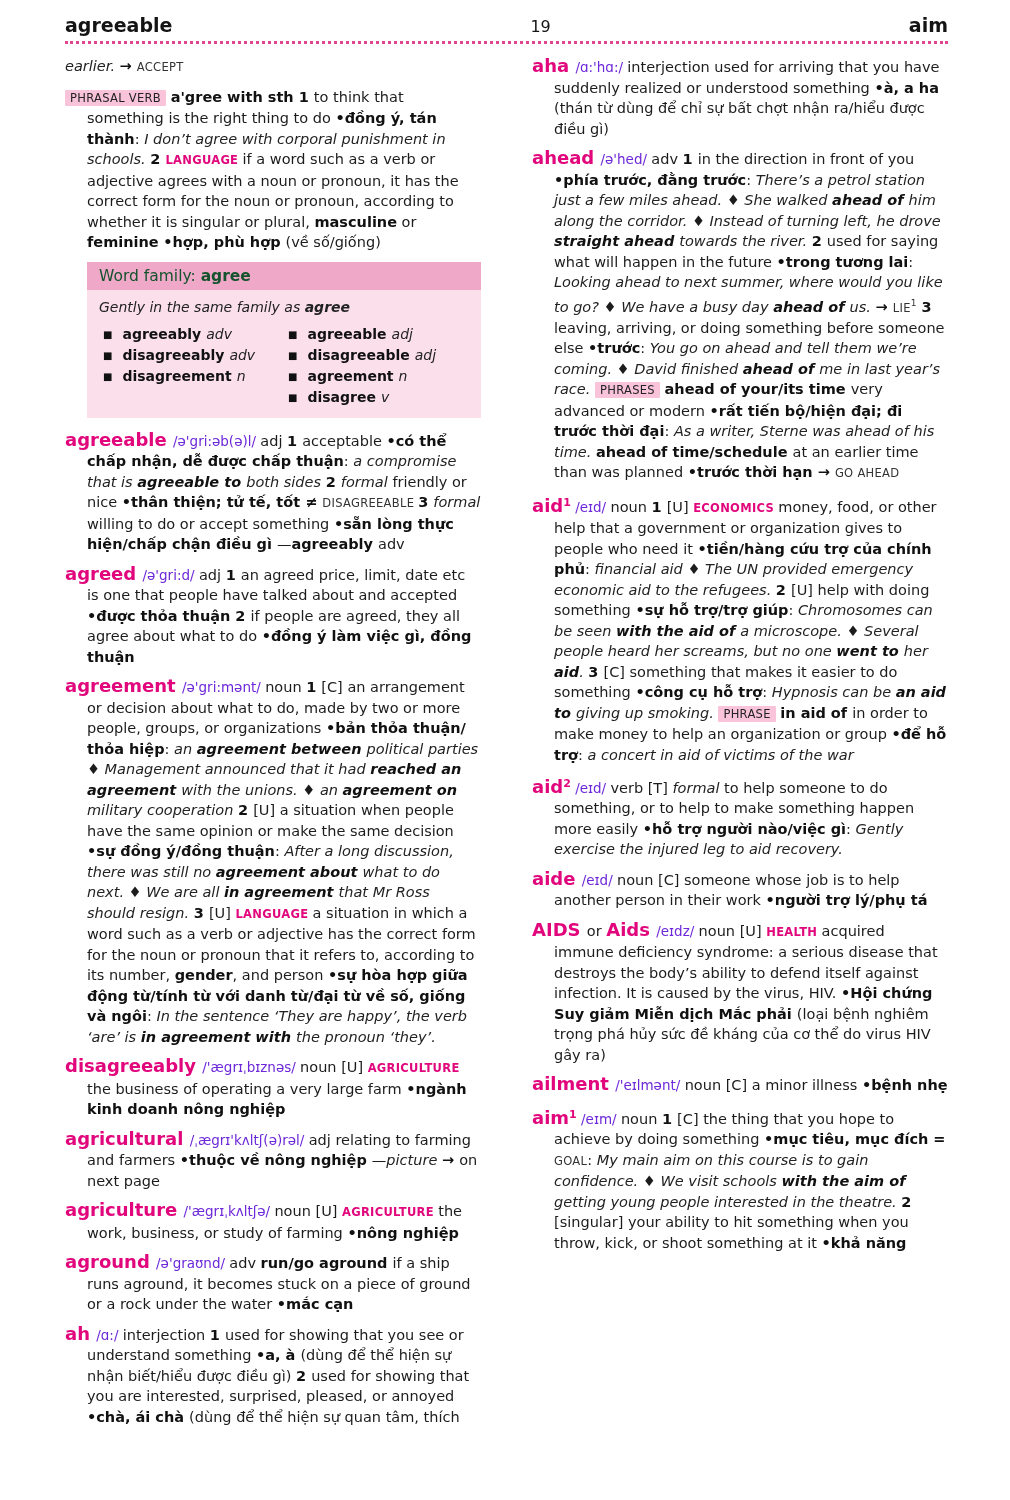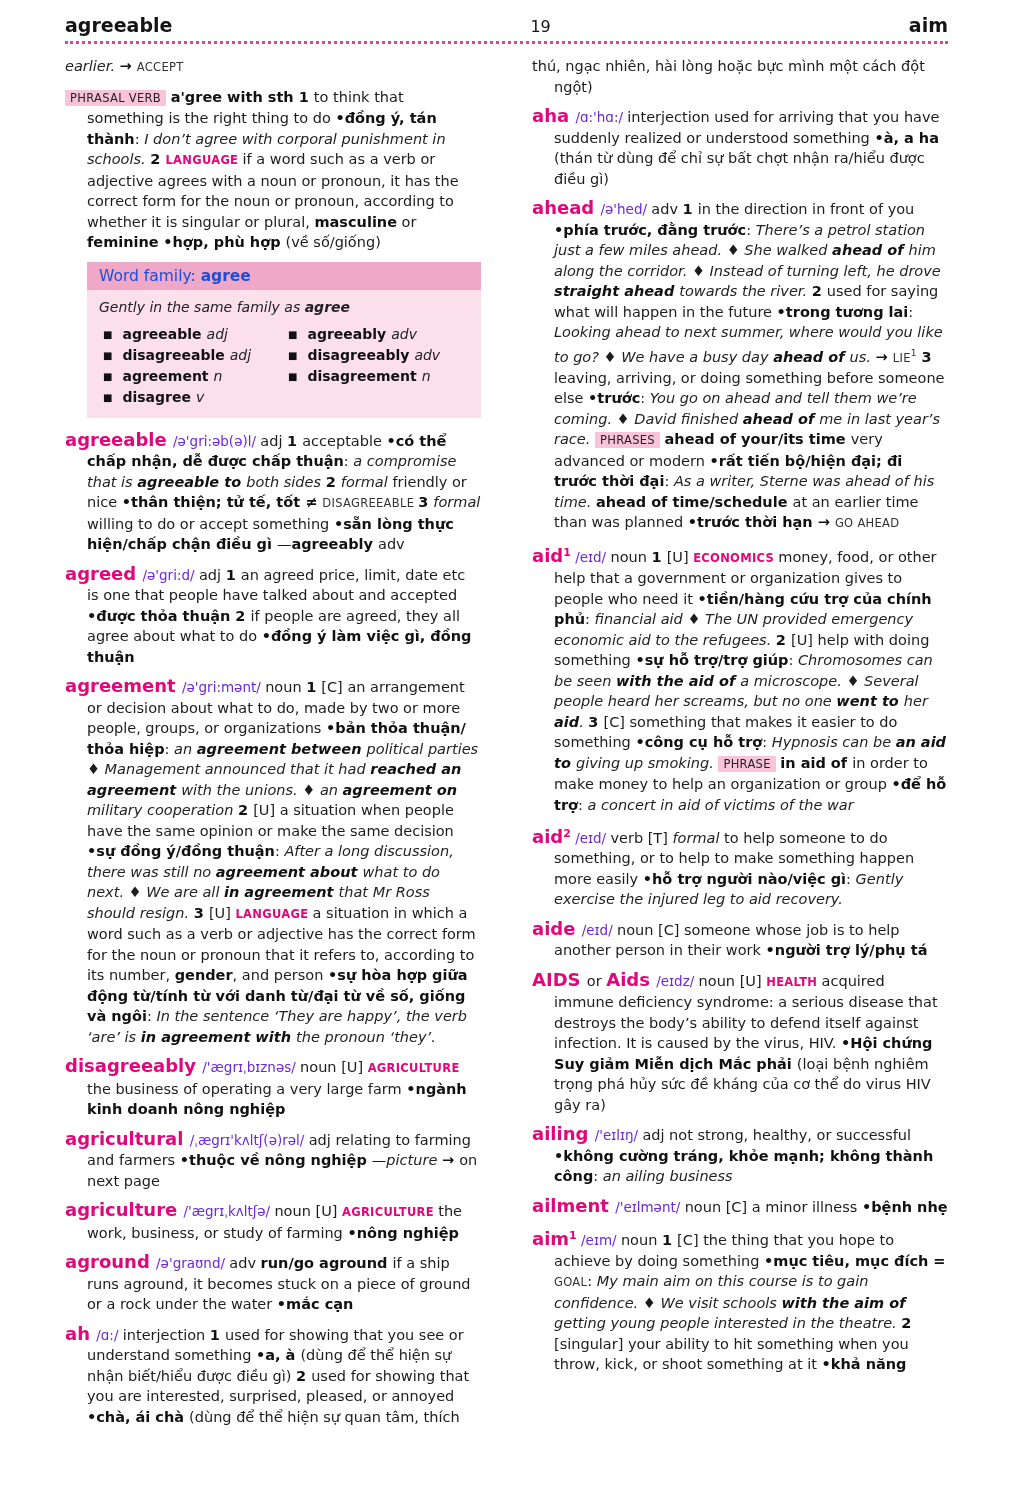--- a/index.html
+++ b/index.html
@@ -30,21 +30,21 @@
   .seg-num{font-weight:bold;color:#111;}
   .seg-lab{font-weight:bold;color:#e1067c;font-size:11.5px;letter-spacing:.3px;}
   .seg-sc{color:#333;font-size:11.5px;letter-spacing:.3px;}
   .seg-scsup{color:#333;font-size:9px;vertical-align:super;}
   .seg-arr{font-weight:bold;color:#111;}
   .seg-chip{background:#f9c4d9;color:#222;font-size:11.5px;letter-spacing:.3px;
             padding:1px 5px;border-radius:1px;}
 
   
   .wf-box{margin:6px 0 12px 0;text-indent:0;}
-  .wf-header{background:#f0a8c8;padding:4px 12px;font-size:15.5px;color:#1d4ed8;}
+  .wf-header{background:#f0a8c8;padding:4px 12px;font-size:15.5px;color:#14532d;}
   .wf-header .wf-word{font-weight:bold;}
   .wf-body{background:#fbdfeb;padding:7px 12px 10px 12px;}
   .wf-intro{font-style:italic;font-size:14px;color:#222;margin:0 0 6px 0;}
   .wf-intro .wf-word{font-weight:bold;}
   .wf-cols{display:flex;}
   .wf-cols ul{list-style:none;margin:0;padding:0;width:50%;}
   .wf-cols li{font-size:14px;line-height:21px;padding-left:4px;}
   .wf-bullet{color:#111;font-size:10px;margin-right:10px;vertical-align:1px;}
   .wf-item-word{font-weight:bold;color:#111;}
   .wf-item-pos{font-style:italic;color:#222;margin-left:5px;}
@@ -62,48 +62,46 @@
   <div class="columns">
     <div class="col" id="col-left">
         <div class="block"><span class="seg-i">earlier. </span><span class="seg-arr">→ </span><span class="seg-sc">ACCEPT</span></div>
         <div class="block"><span class="seg-chip">PHRASAL VERB</span><span class="seg-n"> </span><span class="seg-b">a'gree with sth </span><span class="seg-num">1 </span><span class="seg-n">to think that something is the right thing to do </span><span class="seg-b">•đồng ý, tán thành</span><span class="seg-n">: </span><span class="seg-i">I don’t agree with corporal punishment in schools. </span><span class="seg-num">2 </span><span class="seg-lab">LANGUAGE </span><span class="seg-n">if a word such as a verb or adjective agrees with a noun or pronoun, it has the correct form for the noun or pronoun, according to whether it is singular or plural, </span><span class="seg-b">masculine</span><span class="seg-n"> or </span><span class="seg-b">feminine</span><span class="seg-n"> </span><span class="seg-b">•hợp, phù hợp </span><span class="seg-n">(về số/giống)</span></div>
         <div class="block wf-box">
           <div class="wf-header"><span>Word family: </span><span class="wf-word">agree</span></div>
           <div class="wf-body">
             <p class="wf-intro"><span>Gently in the same family as </span><span class="wf-word">agree</span></p>
             <div class="wf-cols">
               <ul>
+                <li><span class="wf-bullet">■</span><span class="wf-item-word">agreeably</span><span class="wf-item-pos">adv</span></li>
+                <li><span class="wf-bullet">■</span><span class="wf-item-word">disagreeably</span><span class="wf-item-pos">adv</span></li>
+                <li><span class="wf-bullet">■</span><span class="wf-item-word">disagreement</span><span class="wf-item-pos">n</span></li>
+              </ul>
+              <ul>
                 <li><span class="wf-bullet">■</span><span class="wf-item-word">agreeable</span><span class="wf-item-pos">adj</span></li>
                 <li><span class="wf-bullet">■</span><span class="wf-item-word">disagreeable</span><span class="wf-item-pos">adj</span></li>
                 <li><span class="wf-bullet">■</span><span class="wf-item-word">agreement</span><span class="wf-item-pos">n</span></li>
                 <li><span class="wf-bullet">■</span><span class="wf-item-word">disagree</span><span class="wf-item-pos">v</span></li>
-              </ul>
-              <ul>
-                <li><span class="wf-bullet">■</span><span class="wf-item-word">agreeably</span><span class="wf-item-pos">adv</span></li>
-                <li><span class="wf-bullet">■</span><span class="wf-item-word">disagreeably</span><span class="wf-item-pos">adv</span></li>
-                <li><span class="wf-bullet">■</span><span class="wf-item-word">disagreement</span><span class="wf-item-pos">n</span></li>
               </ul>
             </div>
           </div>
         </div>
         <div class="block"><span class="seg-hw">agreeable </span><span class="seg-pron">/ə'gri:əb(ə)l/ </span><span class="seg-n">adj </span><span class="seg-num">1 </span><span class="seg-n">acceptable </span><span class="seg-b">•có thể chấp nhận, dễ được chấp thuận</span><span class="seg-n">: </span><span class="seg-i">a compromise that is </span><span class="seg-bi">agreeable to </span><span class="seg-i">both sides </span><span class="seg-num">2 </span><span class="seg-i">formal </span><span class="seg-n">friendly or nice </span><span class="seg-b">•thân thiện; tử tế, tốt ≠ </span><span class="seg-sc">DISAGREEABLE </span><span class="seg-num">3 </span><span class="seg-i">formal </span><span class="seg-n">willing to do or accept something </span><span class="seg-b">•sẵn lòng thực hiện/chấp chận điều gì </span><span class="seg-n">—</span><span class="seg-b">agreeably </span><span class="seg-n">adv</span></div>
         <div class="block"><span class="seg-hw">agreed </span><span class="seg-pron">/ə'gri:d/ </span><span class="seg-n">adj </span><span class="seg-num">1 </span><span class="seg-n">an agreed price, limit, date etc is one that people have talked about and accepted </span><span class="seg-b">•được thỏa thuận </span><span class="seg-num">2 </span><span class="seg-n">if people are agreed, they all agree about what to do </span><span class="seg-b">•đồng ý làm việc gì, đồng thuận</span></div>
         <div class="block"><span class="seg-hw">agreement </span><span class="seg-pron">/ə'gri:mənt/ </span><span class="seg-n">noun </span><span class="seg-num">1 </span><span class="seg-n">[C] an arrangement or decision about what to do, made by two or more people, groups, or organizations </span><span class="seg-b">•bản thỏa thuận/ thỏa hiệp</span><span class="seg-n">: </span><span class="seg-i">an </span><span class="seg-bi">agreement between </span><span class="seg-i">political parties </span><span class="seg-n">♦ </span><span class="seg-i">Management announced that it had </span><span class="seg-bi">reached an agreement </span><span class="seg-i">with the unions. </span><span class="seg-n">♦ </span><span class="seg-i">an </span><span class="seg-bi">agreement on </span><span class="seg-i">military cooperation </span><span class="seg-num">2 </span><span class="seg-n">[U] a situation when people have the same opinion or make the same decision </span><span class="seg-b">•sự đồng ý/đồng thuận</span><span class="seg-n">: </span><span class="seg-i">After a long discussion, there was still no </span><span class="seg-bi">agreement about </span><span class="seg-i">what to do next. </span><span class="seg-n">♦ </span><span class="seg-i">We are all </span><span class="seg-bi">in agreement </span><span class="seg-i">that Mr Ross should resign. </span><span class="seg-num">3 </span><span class="seg-n">[U] </span><span class="seg-lab">LANGUAGE </span><span class="seg-n">a situation in which a word such as a verb or adjective has the correct form for the noun or pronoun that it refers to, according to its number, </span><span class="seg-b">gender</span><span class="seg-n">, and person </span><span class="seg-b">•sự hòa hợp giữa động từ/tính từ với danh từ/đại từ về số, giống và ngôi</span><span class="seg-n">: </span><span class="seg-i">In the sentence ‘They are happy’, the verb ‘are’ is </span><span class="seg-bi">in agreement with </span><span class="seg-i">the pronoun ‘they’.</span></div>
         <div class="block"><span class="seg-hw">disagreeably </span><span class="seg-pron">/'ægrɪˌbɪznəs/ </span><span class="seg-n">noun [U] </span><span class="seg-lab">AGRICULTURE </span><span class="seg-n">the business of operating a very large farm </span><span class="seg-b">•ngành kinh doanh nông nghiệp</span></div>
         <div class="block"><span class="seg-hw">agricultural </span><span class="seg-pron">/ˌægrɪ'kʌltʃ(ə)rəl/ </span><span class="seg-n">adj relating to farming and farmers </span><span class="seg-b">•thuộc về nông nghiệp </span><span class="seg-n">—</span><span class="seg-i">picture </span><span class="seg-arr">→ </span><span class="seg-n">on next page</span></div>
         <div class="block"><span class="seg-hw">agriculture </span><span class="seg-pron">/'ægrɪˌkʌltʃə/ </span><span class="seg-n">noun [U] </span><span class="seg-lab">AGRICULTURE </span><span class="seg-n">the work, business, or study of farming </span><span class="seg-b">•nông nghiệp</span></div>
         <div class="block"><span class="seg-hw">aground </span><span class="seg-pron">/ə'graʊnd/ </span><span class="seg-n">adv </span><span class="seg-b">run/go aground </span><span class="seg-n">if a ship runs aground, it becomes stuck on a piece of ground or a rock under the water </span><span class="seg-b">•mắc cạn</span></div>
         <div class="block"><span class="seg-hw">ah </span><span class="seg-pron">/ɑ:/ </span><span class="seg-n">interjection </span><span class="seg-num">1 </span><span class="seg-n">used for showing that you see or understand something </span><span class="seg-b">•a, à </span><span class="seg-n">(dùng để thể hiện sự nhận biết/hiểu được điều gì) </span><span class="seg-num">2 </span><span class="seg-n">used for showing that you are interested, surprised, pleased, or annoyed </span><span class="seg-b">•chà, ái chà </span><span class="seg-n">(dùng để thể hiện sự quan tâm, thích</span></div>
       </div>
     <div class="col" id="col-right">
-        <div class="block"><span class="seg-n">thú, ngạc nhiên, hài lòng hoặc bực mình một cách đột ngột)</span></div>
         <div class="block"><span class="seg-hw">aha </span><span class="seg-pron">/ɑ:'hɑ:/ </span><span class="seg-n">interjection used for arriving that you have suddenly realized or understood something </span><span class="seg-b">•à, a ha </span><span class="seg-n">(thán từ dùng để chỉ sự bất chợt nhận ra/hiểu được điều gì)</span></div>
         <div class="block"><span class="seg-hw">ahead </span><span class="seg-pron">/ə'hed/ </span><span class="seg-n">adv </span><span class="seg-num">1 </span><span class="seg-n">in the direction in front of you </span><span class="seg-b">•phía trước, đằng trước</span><span class="seg-n">: </span><span class="seg-i">There’s a petrol station just a few miles ahead. </span><span class="seg-n">♦ </span><span class="seg-i">She walked </span><span class="seg-bi">ahead of </span><span class="seg-i">him along the corridor. </span><span class="seg-n">♦ </span><span class="seg-i">Instead of turning left, he drove </span><span class="seg-bi">straight ahead </span><span class="seg-i">towards the river. </span><span class="seg-num">2 </span><span class="seg-n">used for saying what will happen in the future </span><span class="seg-b">•trong tương lai</span><span class="seg-n">: </span><span class="seg-i">Looking ahead to next summer, where would you like to go? </span><span class="seg-n">♦ </span><span class="seg-i">We have a busy day </span><span class="seg-bi">ahead of </span><span class="seg-i">us. </span><span class="seg-arr">→ </span><span class="seg-sc">LIE</span><span class="seg-scsup">1</span><span class="seg-num"> 3 </span><span class="seg-n">leaving, arriving, or doing something before someone else </span><span class="seg-b">•trước</span><span class="seg-n">: </span><span class="seg-i">You go on ahead and tell them we’re coming. </span><span class="seg-n">♦ </span><span class="seg-i">David finished </span><span class="seg-bi">ahead of </span><span class="seg-i">me in last year’s race. </span><span class="seg-chip">PHRASES</span><span class="seg-n"> </span><span class="seg-b">ahead of your/its time </span><span class="seg-n">very advanced or modern </span><span class="seg-b">•rất tiến bộ/hiện đại; đi trước thời đại</span><span class="seg-n">: </span><span class="seg-i">As a writer, Sterne was ahead of his time. </span><span class="seg-b">ahead of time/schedule </span><span class="seg-n">at an earlier time than was planned </span><span class="seg-b">•trước thời hạn </span><span class="seg-arr">→ </span><span class="seg-sc">GO AHEAD</span></div>
         <div class="block"><span class="seg-hw">aid</span><span class="seg-hwsup">1</span><span class="seg-pron"> /eɪd/ </span><span class="seg-n">noun </span><span class="seg-num">1 </span><span class="seg-n">[U] </span><span class="seg-lab">ECONOMICS </span><span class="seg-n">money, food, or other help that a government or organization gives to people who need it </span><span class="seg-b">•tiền/hàng cứu trợ của chính phủ</span><span class="seg-n">: </span><span class="seg-i">financial aid </span><span class="seg-n">♦ </span><span class="seg-i">The UN provided emergency economic aid to the refugees. </span><span class="seg-num">2 </span><span class="seg-n">[U] help with doing something </span><span class="seg-b">•sự hỗ trợ/trợ giúp</span><span class="seg-n">: </span><span class="seg-i">Chromosomes can be seen </span><span class="seg-bi">with the aid of </span><span class="seg-i">a microscope. </span><span class="seg-n">♦ </span><span class="seg-i">Several people heard her screams, but no one </span><span class="seg-bi">went to </span><span class="seg-i">her </span><span class="seg-bi">aid</span><span class="seg-i">. </span><span class="seg-num">3 </span><span class="seg-n">[C] something that makes it easier to do something </span><span class="seg-b">•công cụ hỗ trợ</span><span class="seg-n">: </span><span class="seg-i">Hypnosis can be </span><span class="seg-bi">an aid to </span><span class="seg-i">giving up smoking. </span><span class="seg-chip">PHRASE</span><span class="seg-n"> </span><span class="seg-b">in aid of </span><span class="seg-n">in order to make money to help an organization or group </span><span class="seg-b">•để hỗ trợ</span><span class="seg-n">: </span><span class="seg-i">a concert in aid of victims of the war</span></div>
         <div class="block"><span class="seg-hw">aid</span><span class="seg-hwsup">2</span><span class="seg-pron"> /eɪd/ </span><span class="seg-n">verb [T] </span><span class="seg-i">formal </span><span class="seg-n">to help someone to do something, or to help to make something happen more easily </span><span class="seg-b">•hỗ trợ người nào/việc gì</span><span class="seg-n">: </span><span class="seg-i">Gently exercise the injured leg to aid recovery.</span></div>
         <div class="block"><span class="seg-hw">aide </span><span class="seg-pron">/eɪd/ </span><span class="seg-n">noun [C] someone whose job is to help another person in their work </span><span class="seg-b">•người trợ lý/phụ tá</span></div>
         <div class="block"><span class="seg-hw">AIDS </span><span class="seg-n">or </span><span class="seg-hw">Aids </span><span class="seg-pron">/eɪdz/ </span><span class="seg-n">noun [U] </span><span class="seg-lab">HEALTH </span><span class="seg-n">acquired immune deficiency syndrome: a serious disease that destroys the body’s ability to defend itself against infection. It is caused by the virus, HIV. </span><span class="seg-b">•Hội chứng Suy giảm Miễn dịch Mắc phải </span><span class="seg-n">(loại bệnh nghiêm trọng phá hủy sức đề kháng của cơ thể do virus HIV gây ra)</span></div>
-        <div class="block"><span class="seg-hw">ailing </span><span class="seg-pron">/'eɪlɪŋ/ </span><span class="seg-n">adj not strong, healthy, or successful </span><span class="seg-b">•không cường tráng, khỏe mạnh; không thành công</span><span class="seg-n">: </span><span class="seg-i">an ailing business</span></div>
         <div class="block"><span class="seg-hw">ailment </span><span class="seg-pron">/'eɪlmənt/ </span><span class="seg-n">noun [C] a minor illness </span><span class="seg-b">•bệnh nhẹ</span></div>
         <div class="block"><span class="seg-hw">aim</span><span class="seg-hwsup">1</span><span class="seg-pron"> /eɪm/ </span><span class="seg-n">noun </span><span class="seg-num">1 </span><span class="seg-n">[C] the thing that you hope to achieve by doing something </span><span class="seg-b">•mục tiêu, mục đích </span><span class="seg-b">= </span><span class="seg-sc">GOAL</span><span class="seg-n">: </span><span class="seg-i">My main aim on this course is to gain confidence. </span><span class="seg-n">♦ </span><span class="seg-i">We visit schools </span><span class="seg-bi">with the aim of </span><span class="seg-i">getting young people interested in the theatre. </span><span class="seg-num">2 </span><span class="seg-n">[singular] your ability to hit something when you throw, kick, or shoot something at it </span><span class="seg-b">•khả năng</span></div>
       </div>
   </div>
 </div>
 
 </body></html>

